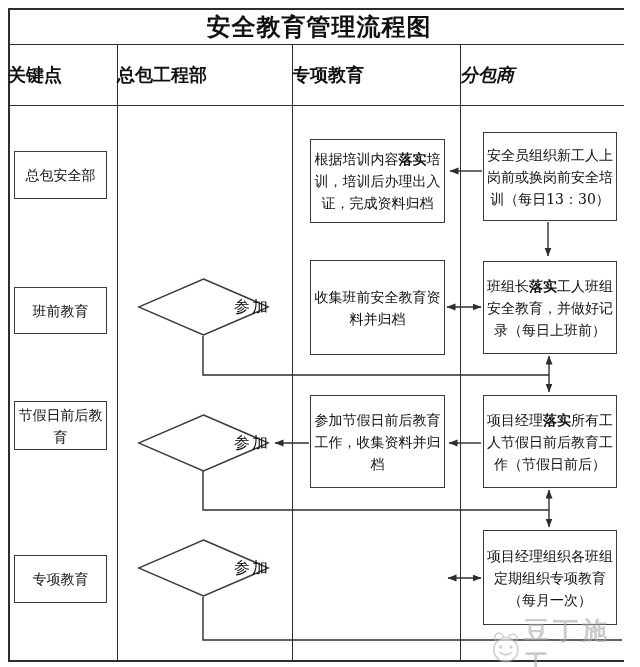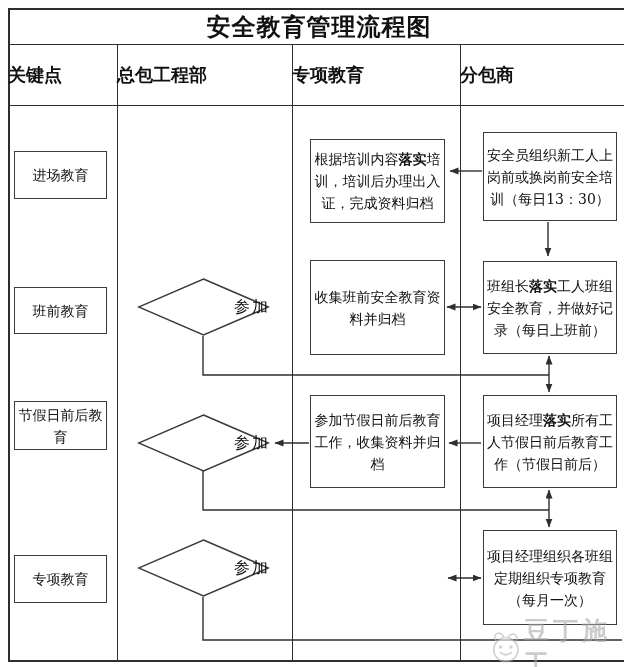--- a/index.html
+++ b/index.html
@@ -37,21 +37,21 @@
   <div class="hline" style="left:8px;top:44px;width:622px;"></div>
   <div class="hline" style="left:8px;top:105px;width:622px;"></div>
   <div class="vline" style="left:117px;top:44px;height:618px;"></div>
   <div class="vline" style="left:292px;top:44px;height:618px;"></div>
   <div class="vline" style="left:460px;top:44px;height:618px;"></div>
 
   <div class="title">安全教育管理流程图</div>
   <div class="colhead" style="left:8px;width:109px;">关键点</div>
   <div class="colhead" style="left:117px;width:175px;">总包工程部</div>
   <div class="colhead" style="left:292px;width:168px;">专项教育</div>
-  <div class="colhead" style="left:460px;width:170px;">分包商</div>
+  <div class="colhead" style="left:460px;width:170px;font-style:italic;">分包商</div>
 
   <svg class="connectors" width="640" height="667" viewBox="0 0 640 667">
     <defs>
       <marker id="arr" markerWidth="10" markerHeight="8" refX="8.5" refY="3.5" orient="auto-start-reverse" markerUnits="userSpaceOnUse">
         <path d="M0,0 L9,3.5 L0,7 Z" fill="#2e2e2e"></path>
       </marker>
     </defs>
     <g stroke="#2e2e2e" stroke-width="1.4" fill="none">
 
       <line x1="482" y1="171" x2="450" y2="171" marker-end="url(#arr)"></line>
@@ -71,21 +71,21 @@
       <polyline points="203,471 203,510 549,510"></polyline>
 
       <line x1="549" y1="490" x2="549" y2="527" marker-start="url(#arr)" marker-end="url(#arr)"></line>
 
       <line x1="448" y1="578" x2="481" y2="578" marker-start="url(#arr)" marker-end="url(#arr)"></line>
 
       <polyline points="203,597 203,640 622,640"></polyline>
     </g>
   </svg>
 
-  <div class="pbox kbox" style="left:14px;top:151px;width:93px;height:48px;">进场教育</div>
+  <div class="pbox kbox" style="left:14px;top:151px;width:93px;height:48px;">总包安全部</div>
   <div class="pbox kbox" style="left:14px;top:287px;width:93px;height:47px;">班前教育</div>
   <div class="pbox kbox" style="left:14px;top:401px;width:93px;height:49px;">节假日前后教育</div>
   <div class="pbox kbox" style="left:14px;top:555px;width:93px;height:48px;">专项教育</div>
 
   <div class="diamond" style="left:137px;top:278px;width:133px;height:58px;">
     <svg width="133" height="58" viewBox="0 0 133 58">
       <polygon points="66.5,1 131.5,29 66.5,57 1.5,29" fill="#ffffff" stroke="#3a3a3a" stroke-width="1.4"></polygon>
     </svg>
     <span class="dlabel">参加</span>
   </div>

